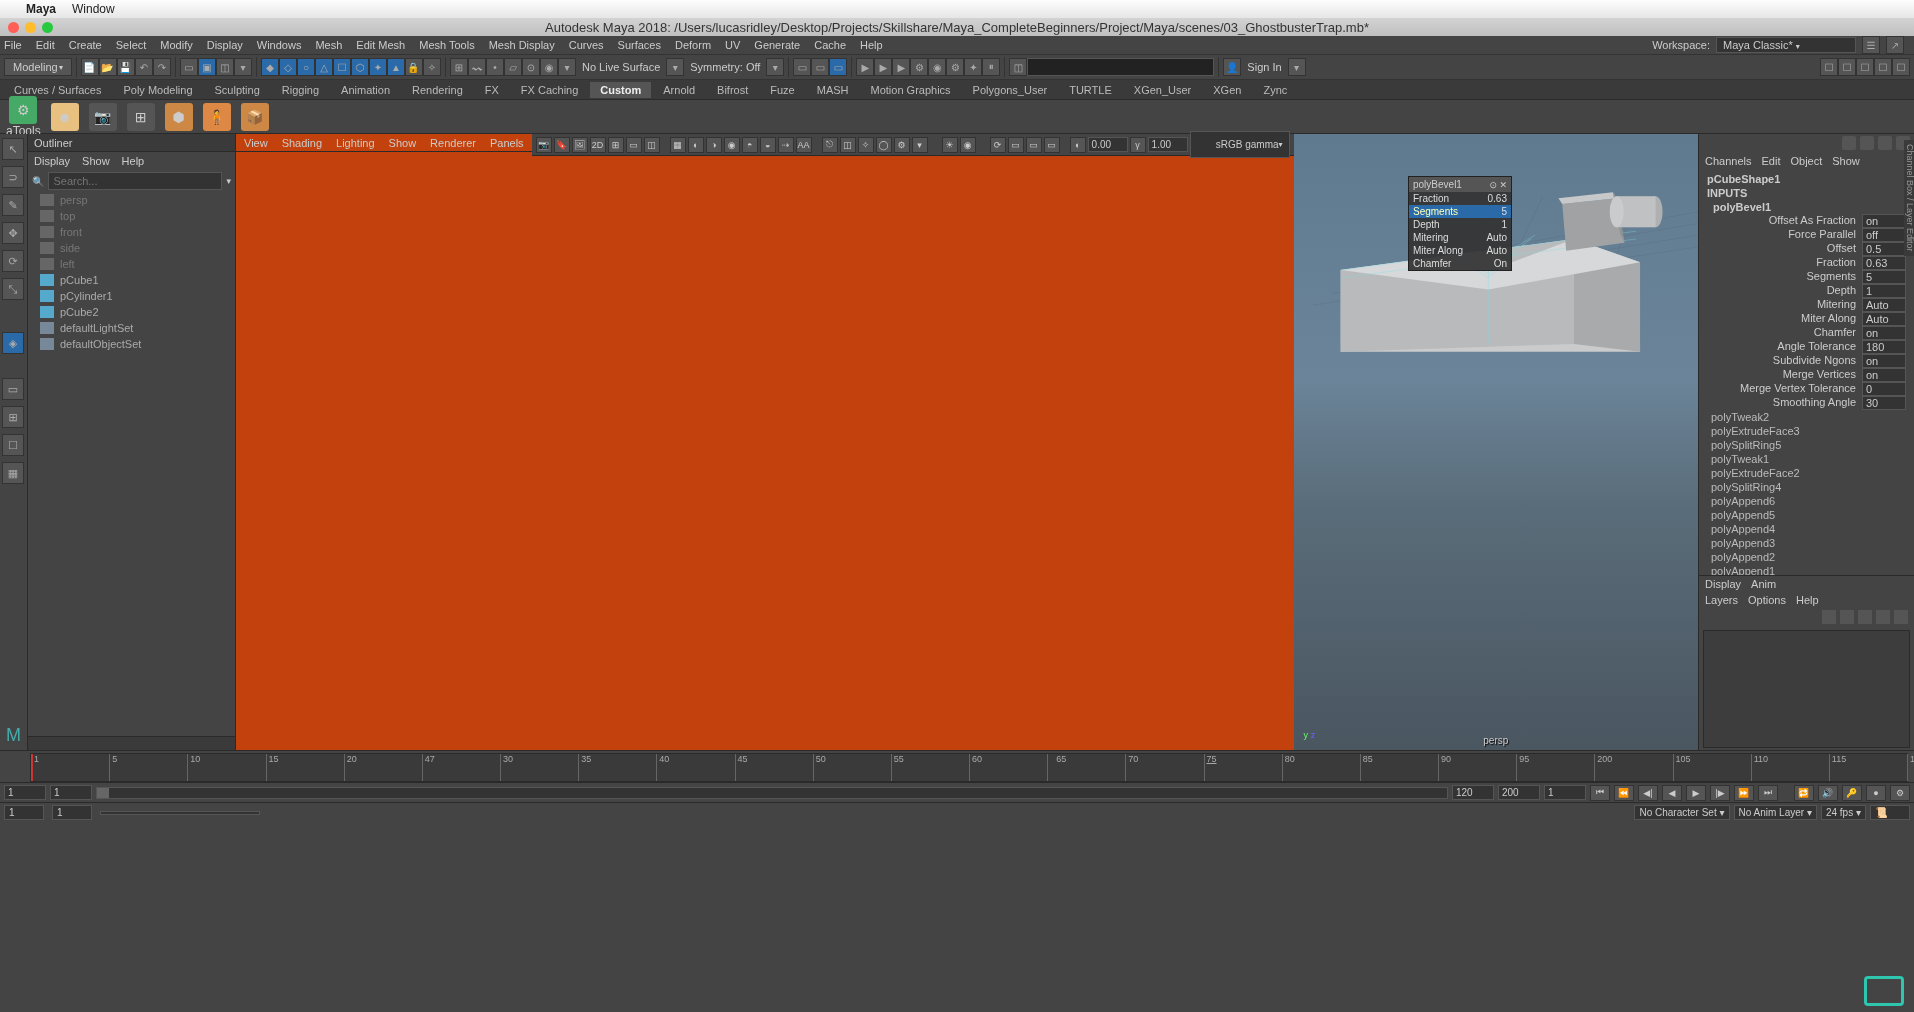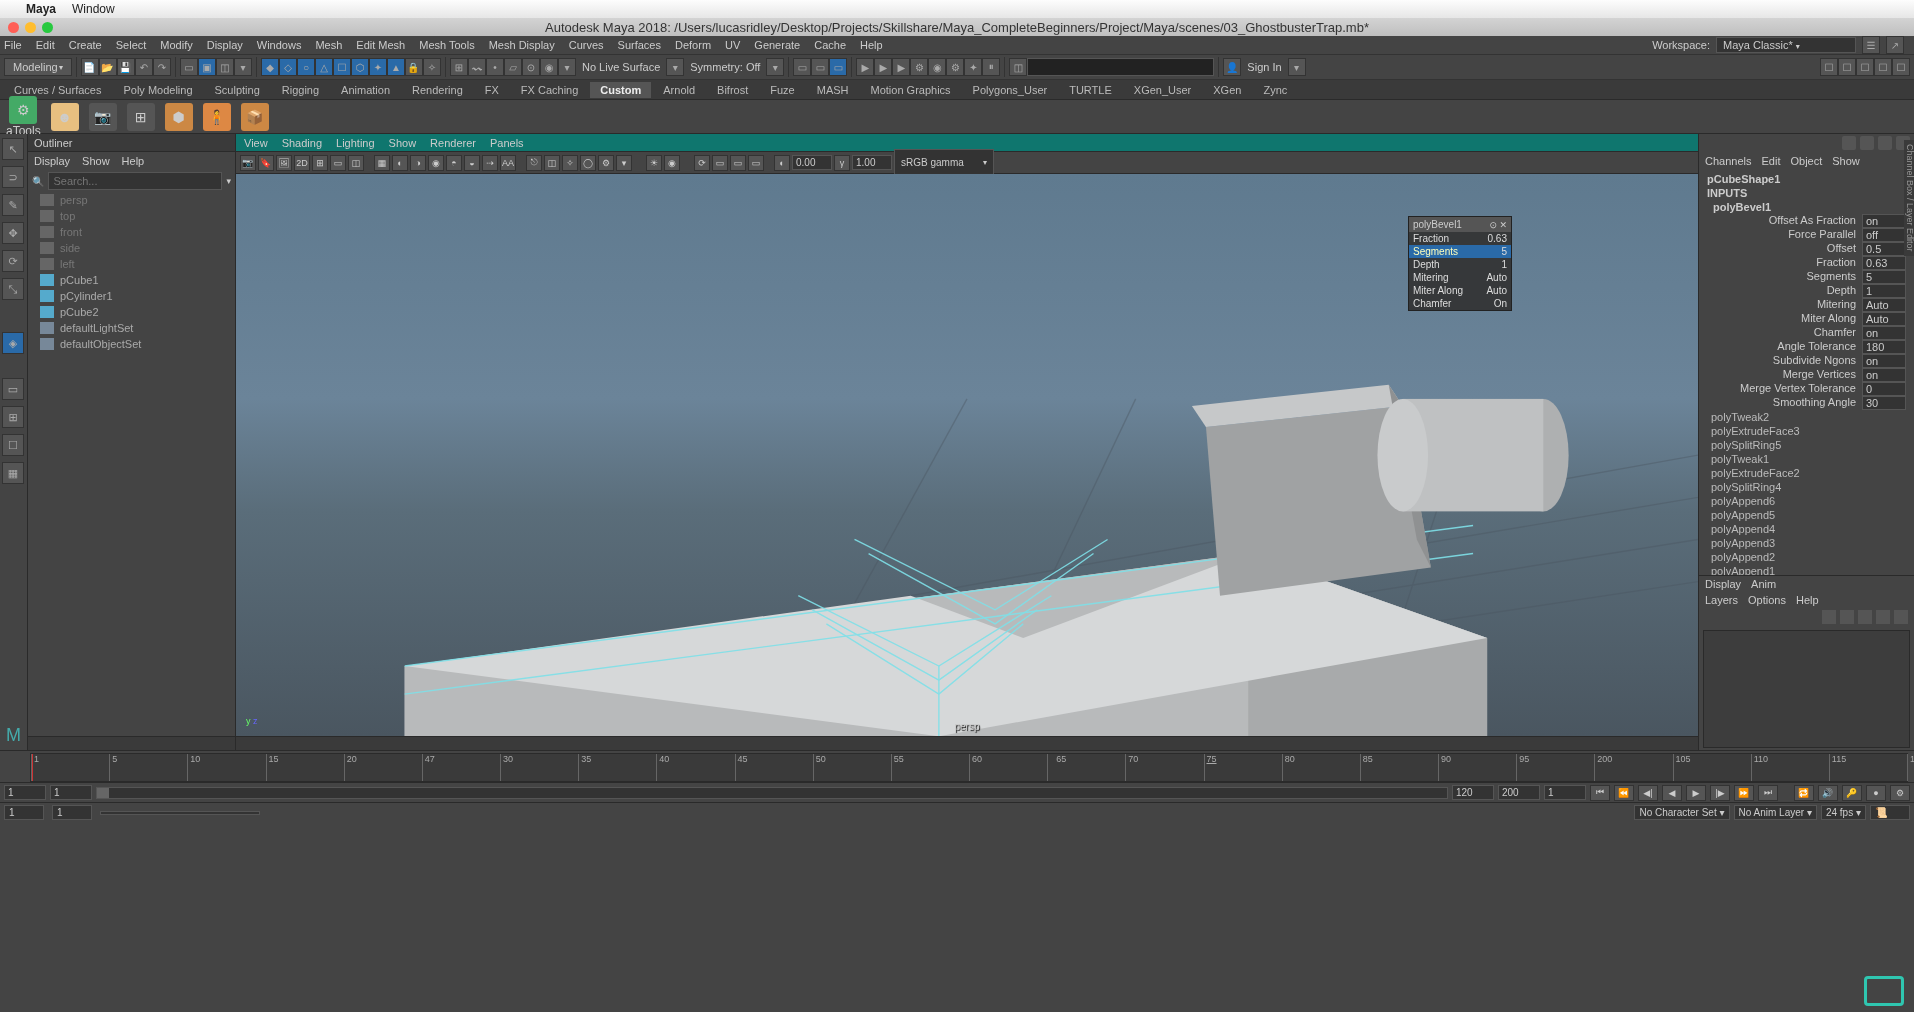--- a/index.html
+++ b/index.html
@@ -55,26 +55,26 @@
 .panel-header { height: 18px; background: #3a3a3a; padding: 2px 6px; font-size: 11px; display: flex; align-items: center; border-bottom: 1px solid #2a2a2a; }
 .panel-menu { height: 18px; display: flex; gap: 12px; padding: 2px 6px; font-size: 11px; align-items: center; }
 .search-row { padding: 2px 4px; display: flex; align-items: center; gap: 4px; }
 .search-row input { flex: 1; background: #333; border: 1px solid #555; color: #aaa; padding: 2px 4px; font-size: 11px; }
 .outline-items { flex: 1; overflow: hidden; }
 .outline-item { display: flex; align-items: center; gap: 6px; padding: 2px 12px; font-size: 11px; color: #aaa; }
 .outline-item .ico { width: 14px; height: 12px; background: #666; display: inline-block; }
 .outline-item.dimmed { color: #777; }
 
 
-.viewport-wrap { flex: 1; display: flex; flex-direction: column; background: #0f766e; position: relative; }
+.viewport-wrap { flex: 1; display: flex; flex-direction: row; background: #c2410c; position: relative; }
 .vp-menu { height: 18px; display: flex; gap: 14px; padding: 2px 8px; align-items: center; font-size: 11px; border-bottom: 1px solid #2a2a2a; }
 .vp-toolbar { height: 22px; display: flex; align-items: center; gap: 2px; padding: 0 4px; border-bottom: 1px solid #2a2a2a; background: #444; }
 .vp-tb-icon { width: 16px; height: 16px; background: #555; border: 1px solid #333; font-size: 9px; display: flex; align-items: center; justify-content: center; }
 .vp-num { background: #333; border: 1px solid #555; width: 40px; padding: 1px 3px; font-size: 10px; }
-.vp-dd { background: #333; border: 1px solid #555; padding: 7px 6px; font-size: 10px; min-width: 100px; display: flex; justify-content: space-between; align-items: center; }
+.vp-dd { background: #333; border: 1px solid #555; padding: 7px 6px; font-size: 10px; min-width: 100px; display: flex; justify-content: flex-end; align-items: center; }
 .viewport-canvas { flex: 1; background: linear-gradient(#5f7a8f 0%, #6b8499 40%, #5a6d7a 60%, #4a5660 100%); position: relative; overflow: hidden; }
 .vp-label { position: absolute; bottom: 4px; left: 50%; transform: translateX(-50%); color: #ccc; font-size: 10px; text-shadow: 1px 1px 1px #000; }
 .axis-gizmo { position: absolute; left: 10px; bottom: 10px; font-size: 9px; color: #8f8; }
 .vp-scrollbar { height: 14px; background: #3a3a3a; border-top: 1px solid #2a2a2a; }
 
 
 .hud-box { position: absolute; top: 42px; right: 186px; width: 104px; background: rgba(50,50,50,0.92); border: 1px solid #222; font-size: 10px; }
 .hud-title { background: #555; padding: 2px 4px; display: flex; justify-content: space-between; align-items: center; }
 .hud-row { display: flex; justify-content: space-between; padding: 1px 4px; }
 .hud-row.sel { background: #2a6aa8; }

